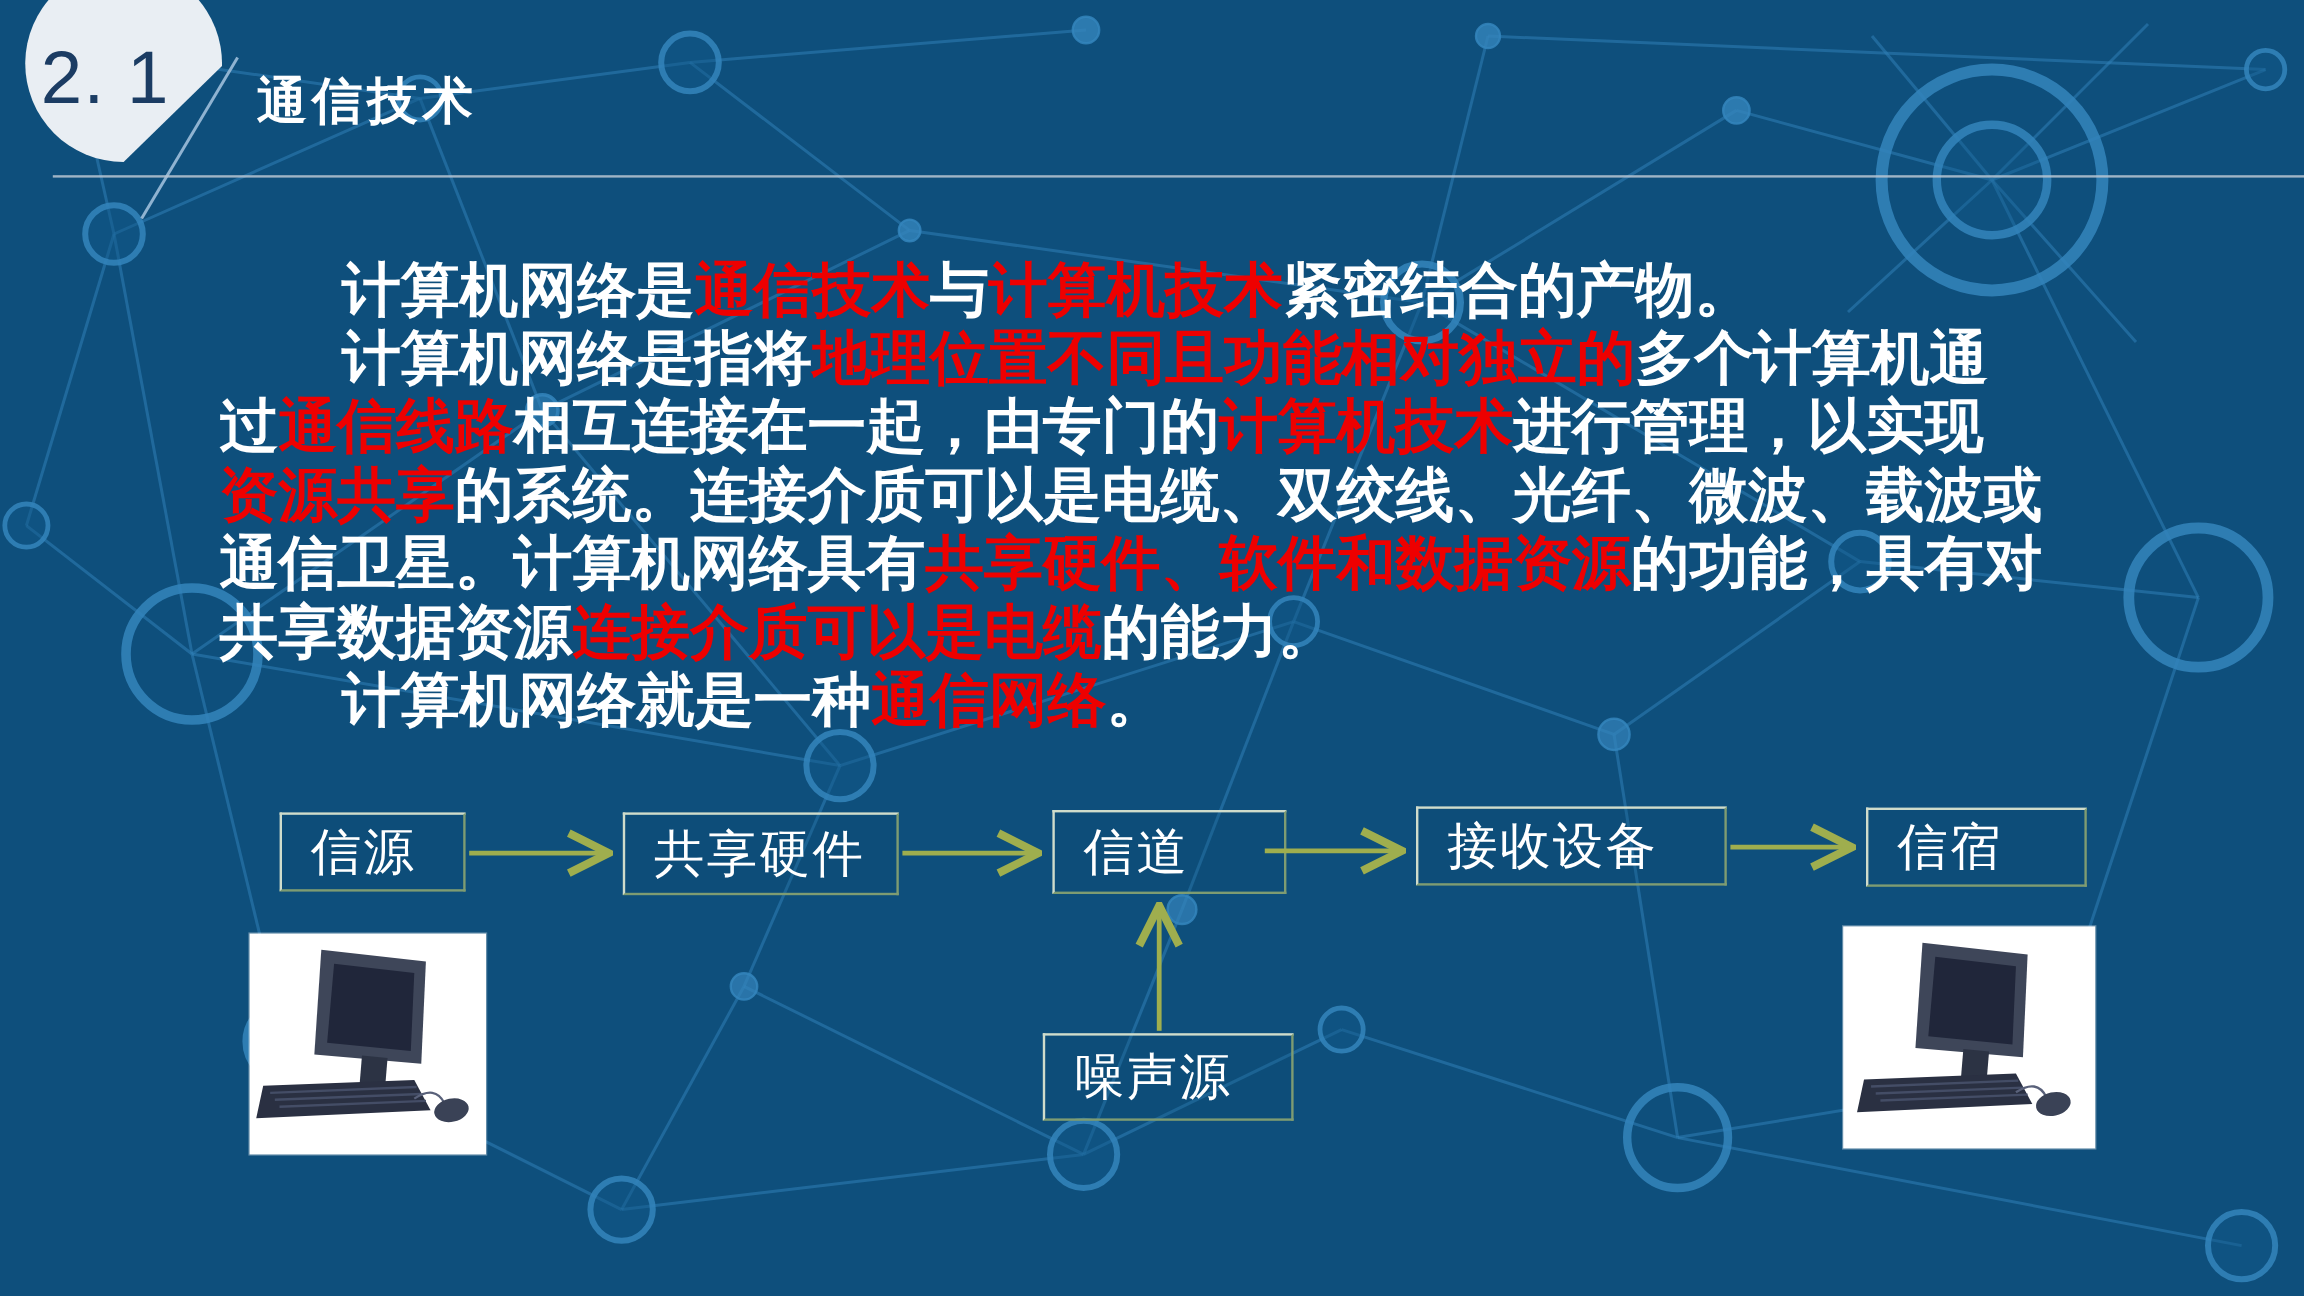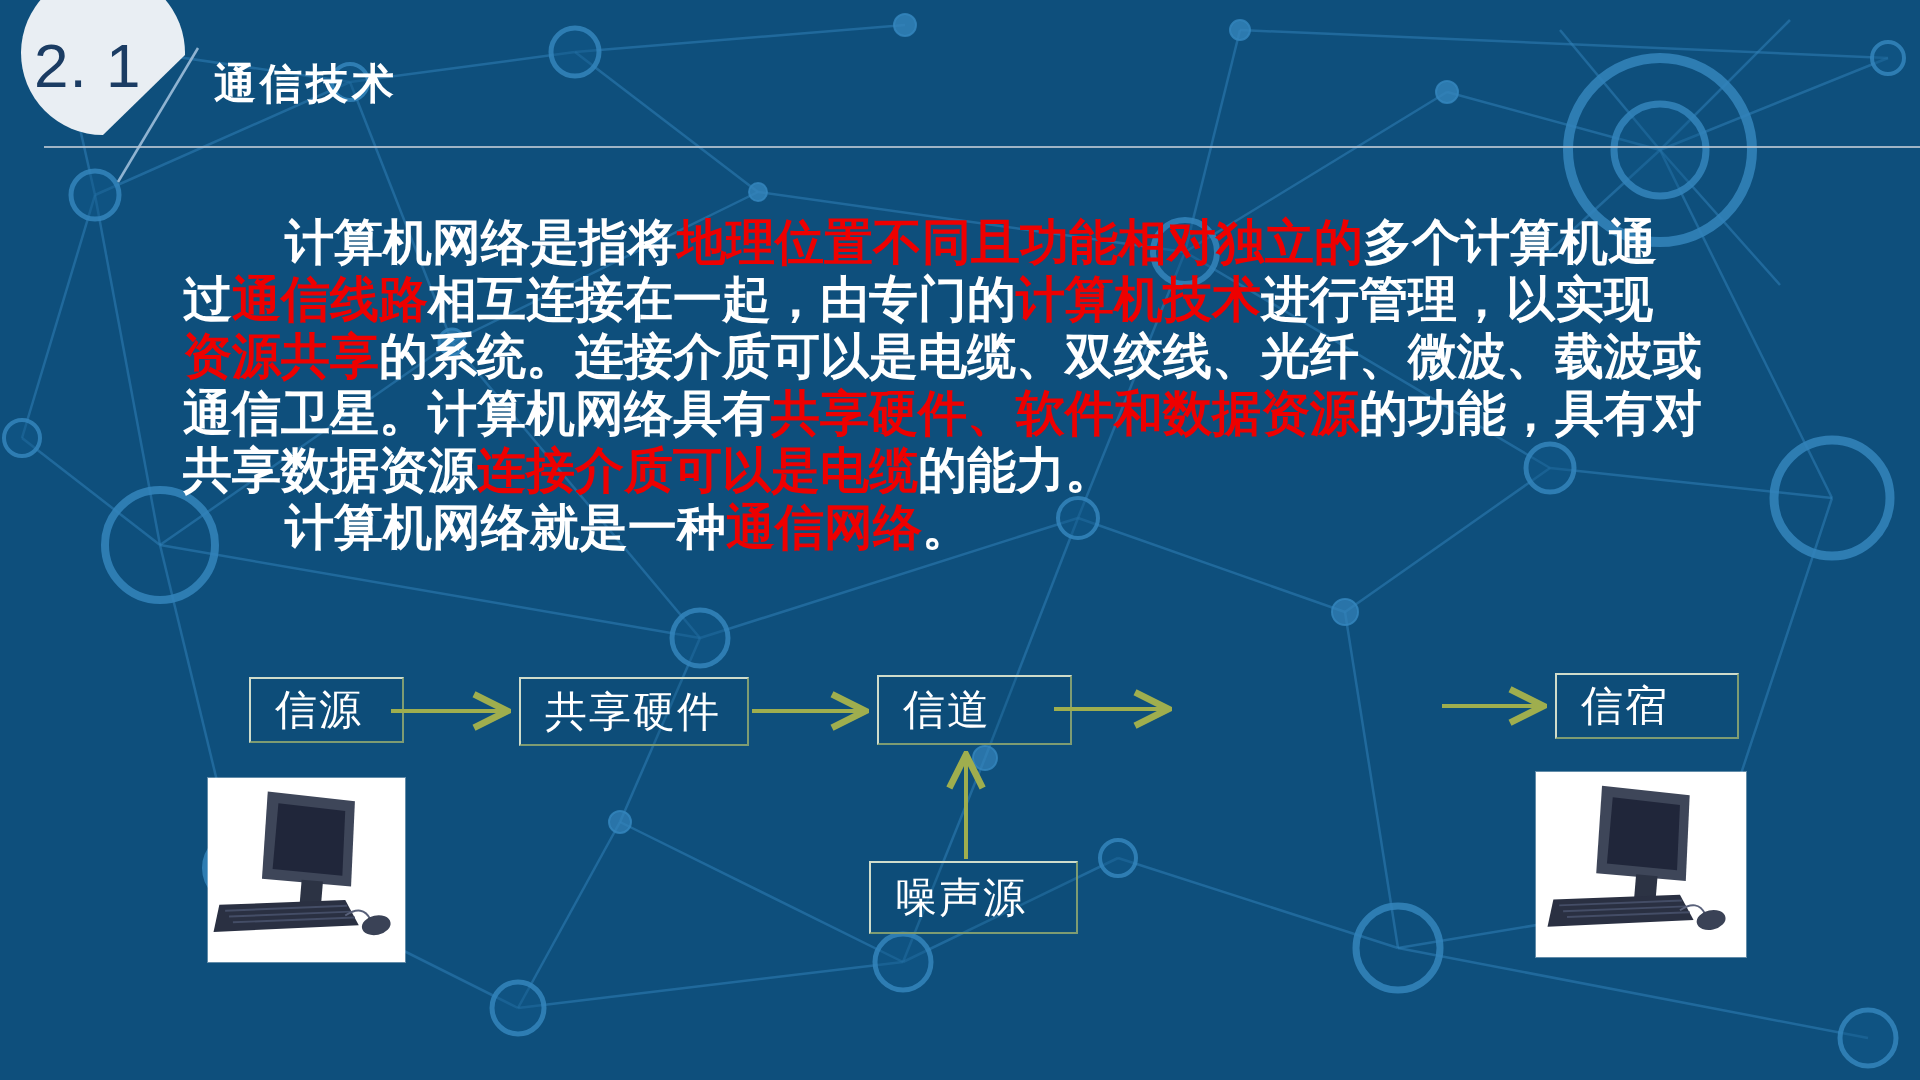--- a/index.html
+++ b/index.html
@@ -29,21 +29,21 @@
   .ind{padding-left:102px;}
 
   
   .fbox{
     position:absolute;display:flex;align-items:center;box-sizing:border-box;
     padding-left:24px;border:2px solid;border-color:#cfdccb #7e9c72 #7e9c72 #cfdccb;
     background:rgba(12,70,110,0.18);
     font-family:"Liberation Serif","DejaVu Serif",serif;
     font-size:42px;color:var(--text,#ffffff);letter-spacing:2px;
   }
-  .b-source{left:233px;top:677px;width:155px;height:66px;margin-left:16px;}
+  .b-source{left:233px;top:677px;width:155px;height:66px;}
   .b-sender{left:519px;top:677px;width:230px;height:69px;}
   .b-channel{left:877px;top:675px;width:195px;height:70px;}
   .b-receiver{left:1180px;top:672px;width:259px;height:66px;}
   .b-dest{left:1555px;top:673px;width:184px;height:66px;}
   .b-noise{left:869px;top:861px;width:209px;height:73px;}
   .connectors{position:absolute;left:0;top:0;width:1920px;height:1080px;pointer-events:none;}
 
   
   .pc{position:absolute;background:#ffffff;box-shadow:0 0 0 1px rgba(255,255,255,.35);}
   .pc-left{left:208px;top:778px;width:197px;height:184px;}
@@ -138,36 +138,40 @@
 
   <svg class="badge-svg" viewBox="0 0 260 210">
     <path d="M103,135 A82,82 0 1 1 185,55 Z" fill="#e9eef3"></path>
     <line x1="198" y1="48" x2="118" y2="182" stroke="#8fb3d1" stroke-width="2.5"></line>
   </svg>
   <div class="secnum">2. 1</div>
   <div class="title">通信技术</div>
   <div class="rule"></div>
 
   <div class="para">
+      <div class="tline ind"><span>计算机网络是</span><span class="red">通信技术</span><span>与</span><span class="red">计算机技术</span><span>紧密结合的产物。</span></div>
       <div class="tline ind"><span>计算机网络是指将</span><span class="red">地理位置不同且功能相对独立的</span><span>多个计算机通</span></div>
       <div class="tline"><span>过</span><span class="red">通信线路</span><span>相互连接在一起，由专门的</span><span class="red">计算机技术</span><span>进行管理，以实现</span></div>
       <div class="tline"><span class="red">资源共享</span><span>的系统。连接介质可以是电缆、双绞线、光纤、微波、载波或</span></div>
       <div class="tline"><span>通信卫星。计算机网络具有</span><span class="red">共享硬件、软件和数据资源</span><span>的功能，具有对</span></div>
       <div class="tline"><span>共享数据资源</span><span class="red">连接介质可以是电缆</span><span>的能力。</span></div>
       <div class="tline ind"><span>计算机网络就是一种</span><span class="red">通信网络</span><span>。</span></div>
     </div>
 
   <div class="fbox b-source">
       <span>信源</span>
     </div>
   <div class="fbox b-sender">
       <span>共享硬件</span>
     </div>
   <div class="fbox b-channel">
       <span>信道</span>
+    </div>
+  <div class="fbox b-receiver">
+      <span>接收设备</span>
     </div>
   <div class="fbox b-dest">
       <span>信宿</span>
     </div>
   <div class="fbox b-noise">
       <span>噪声源</span>
     </div>
 
   <svg class="connectors" viewBox="0 0 1920 1080">
     <defs>

